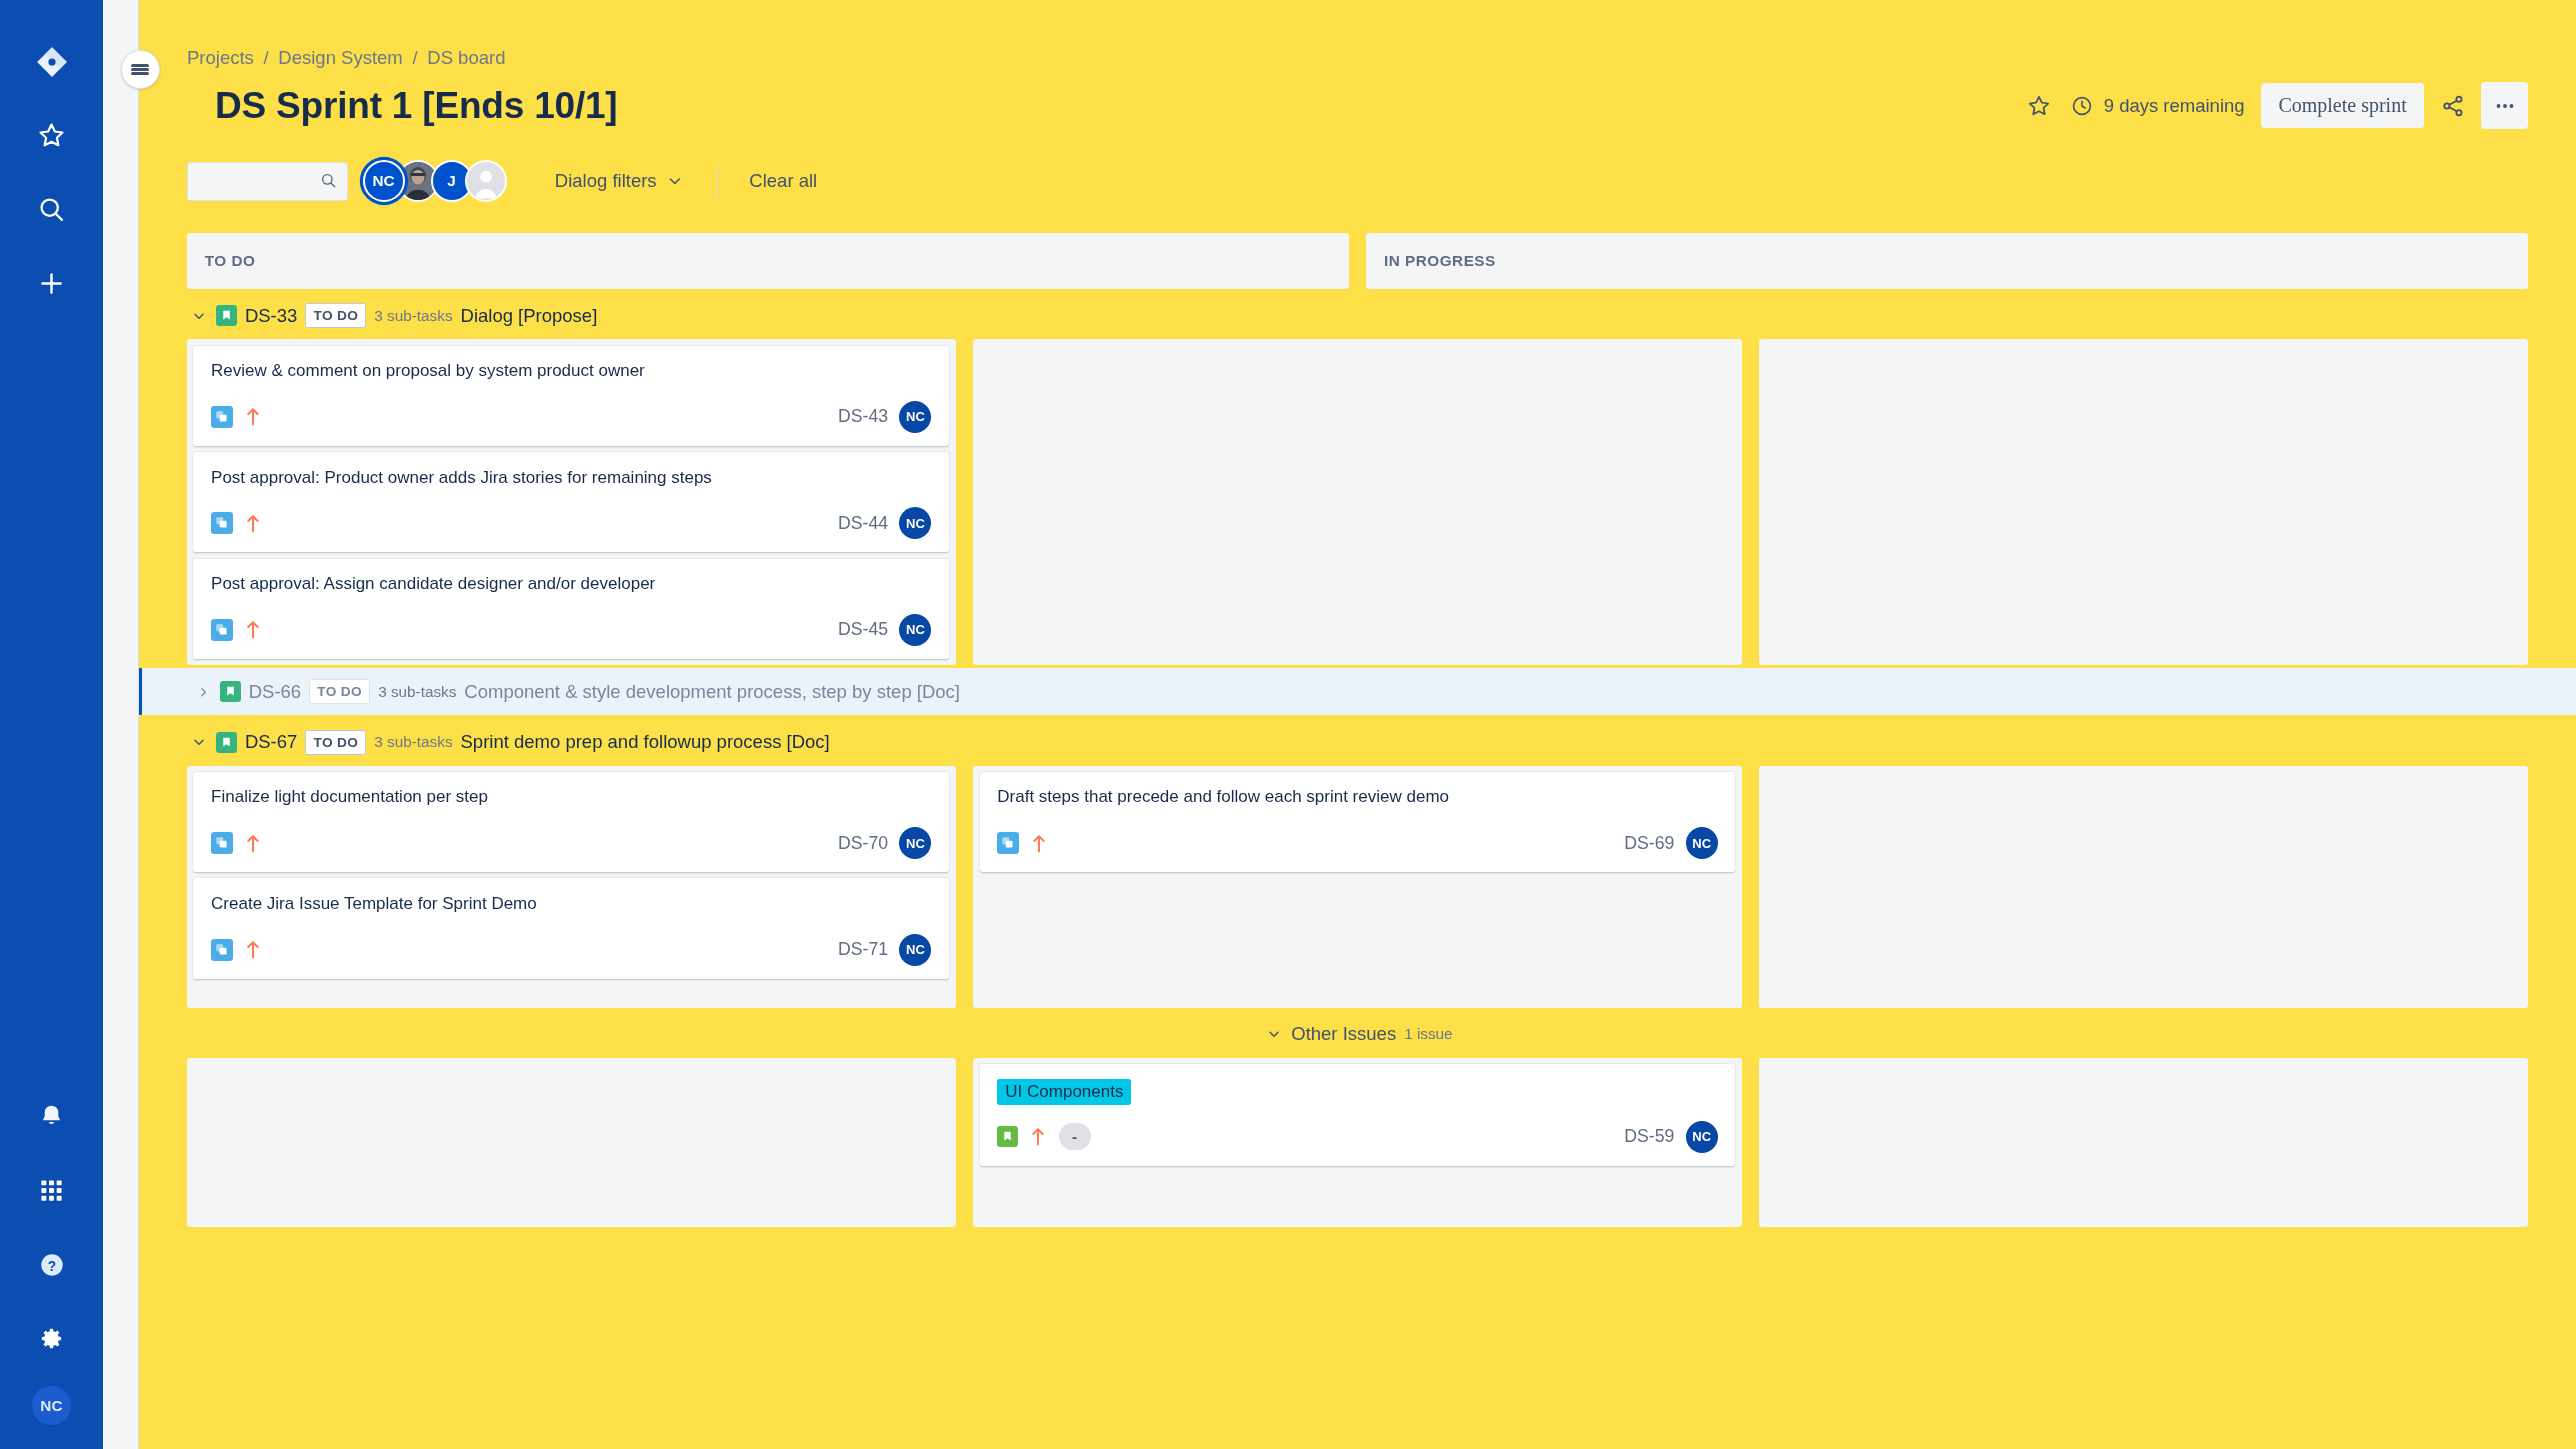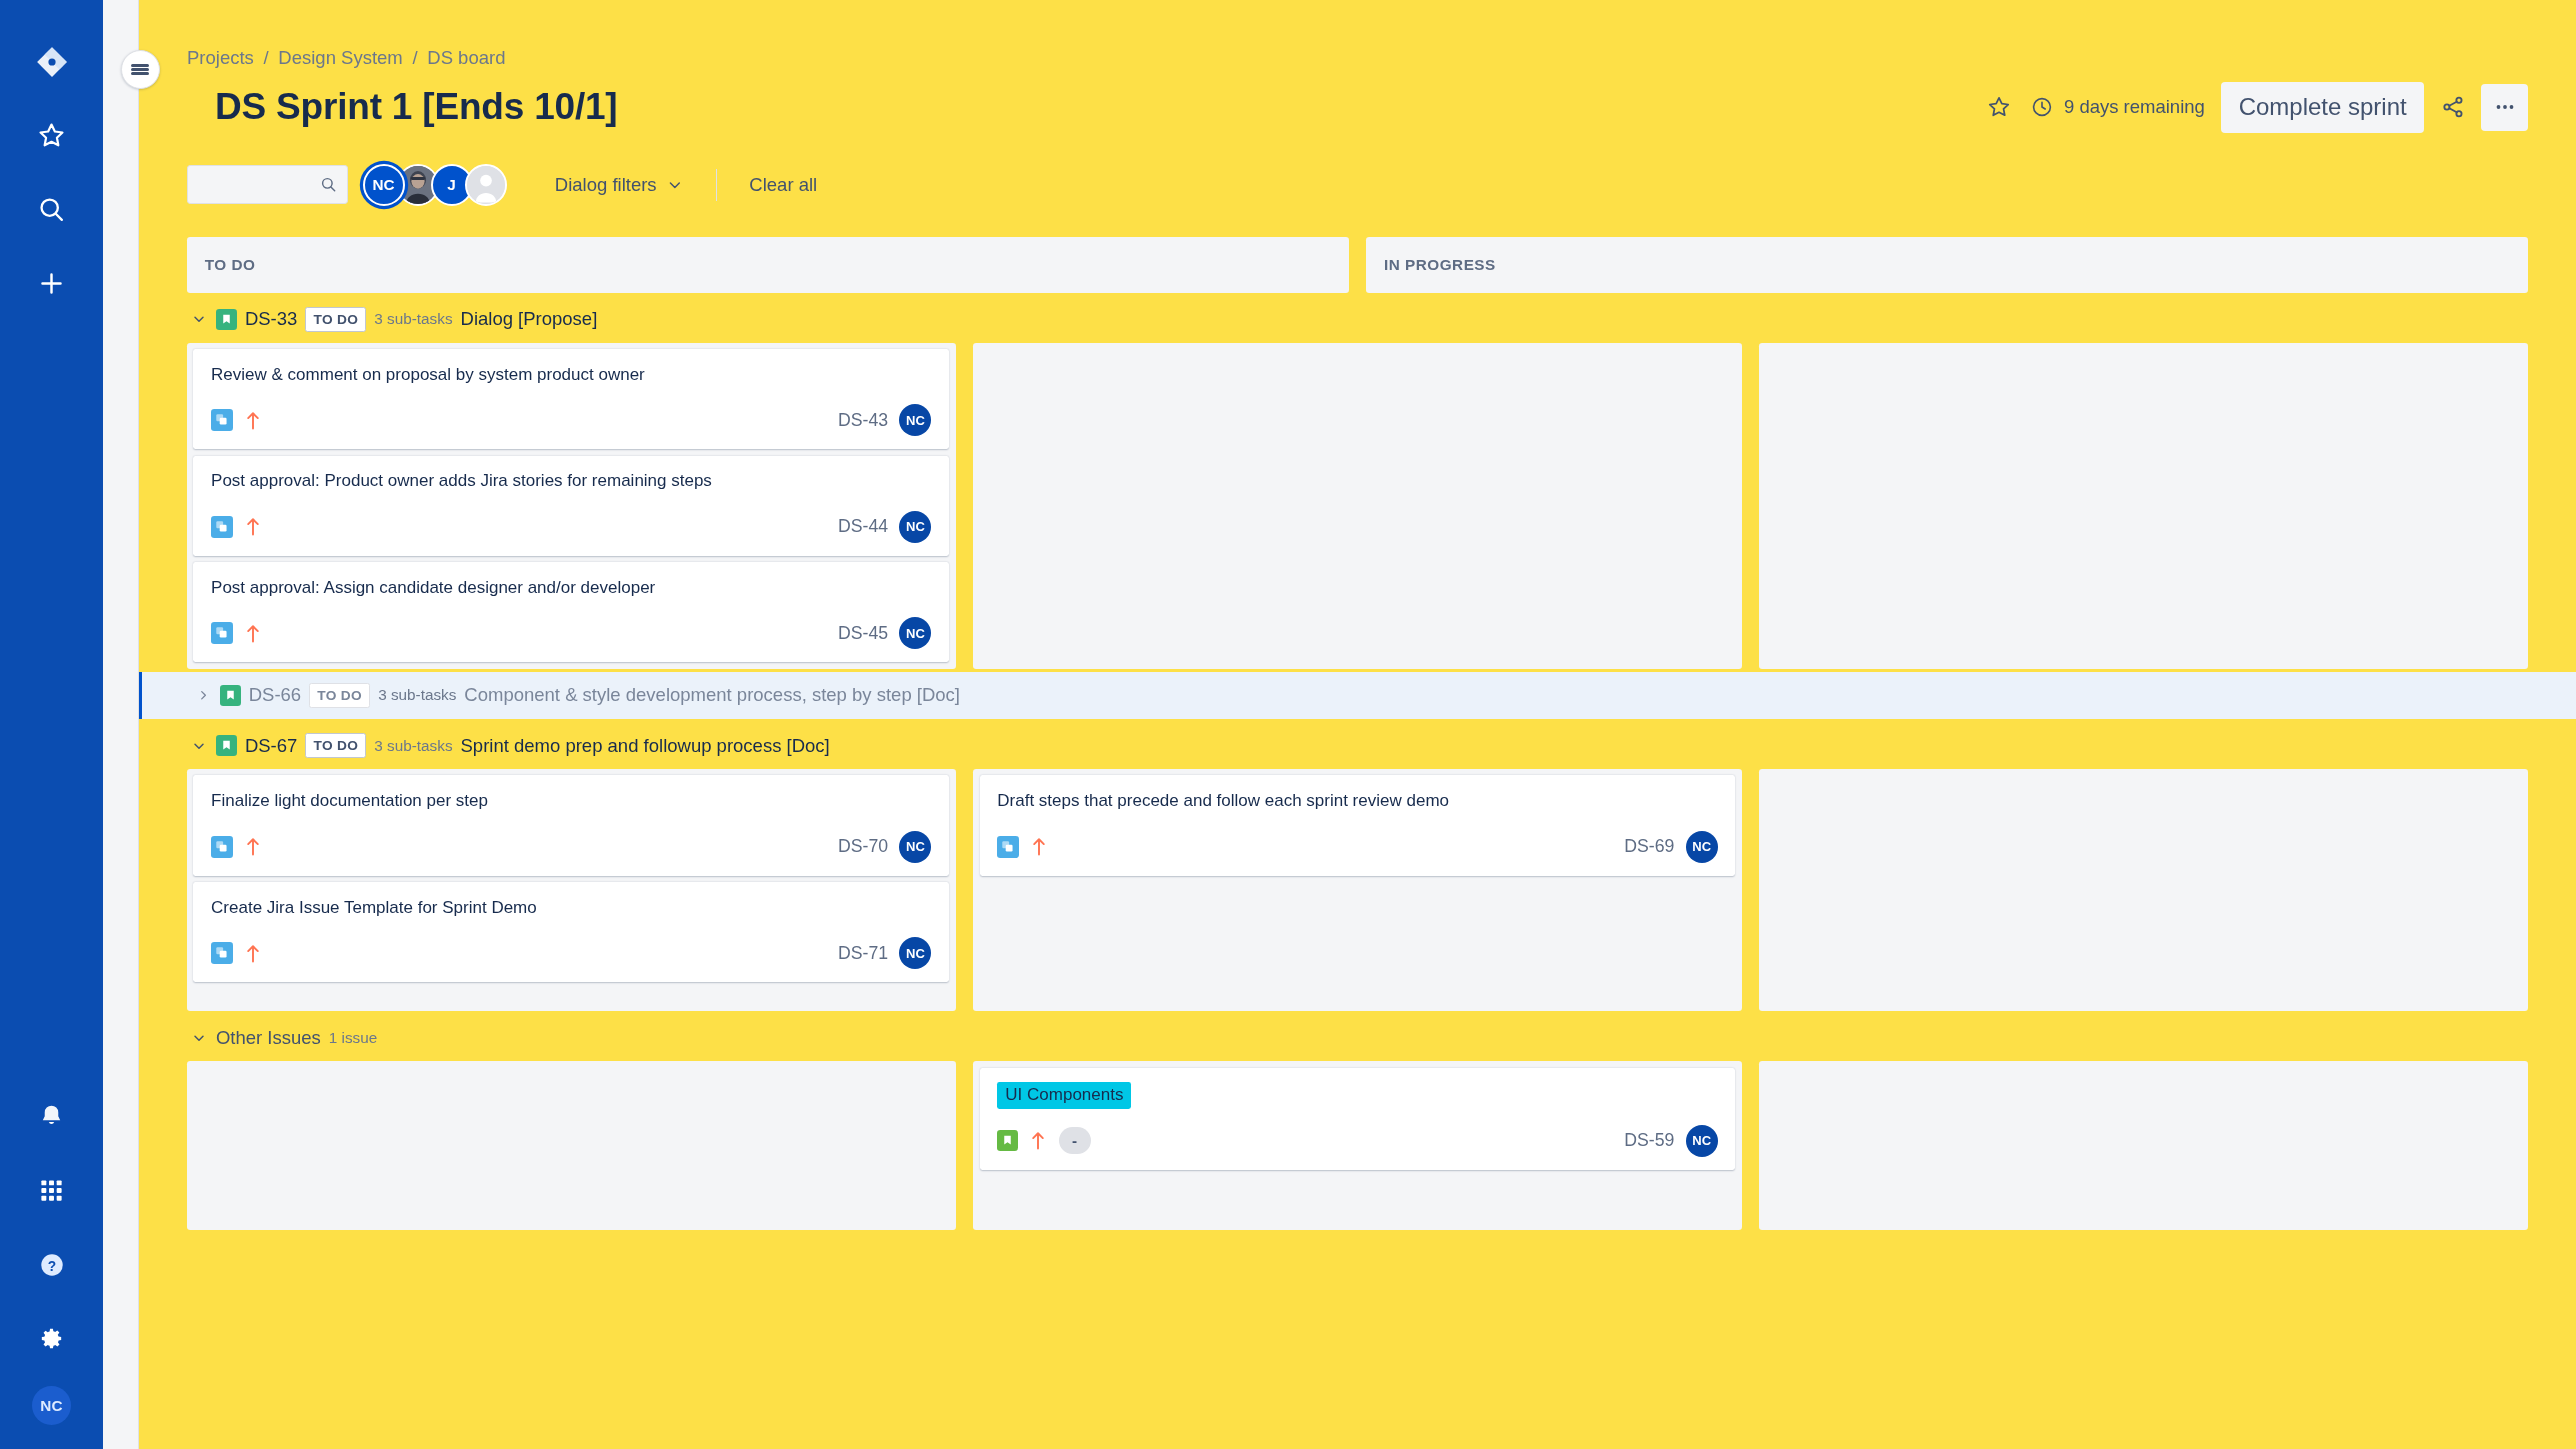--- a/index.html
+++ b/index.html
@@ -84,22 +84,22 @@
     width:47px; height:47px; border-radius:4.8px; background:transparent;
     border:none; display:flex; align-items:center; justify-content:center;
     cursor:pointer;
   }
   .days-remaining {
     display:flex; align-items:center; gap:9.7px;
     font-size:18.5px; color:#42526E; padding: 0 11.3px 0 3.2px; white-space:nowrap;
   }
   .btn-subtle {
     background:#F4F5F7; color:#42526E; border:none; border-radius:4px;
-    font-size:24px; padding: 11.3px 17.7px; cursor:pointer;
-    font-family:Liberation Sans, sans-serif; white-space:nowrap;
+    font-size:20px; padding: 11.3px 17.7px; cursor:pointer;
+    font-family:Liberation Serif, serif; white-space:nowrap;
   }
   .btn-icon-box {
     width:47px; height:47px; border-radius:4px; background:#F4F5F7;
     display:flex;align-items:center;justify-content:center;cursor:pointer;border:none;
   }
 
   
   .filter-bar {
     display:flex; align-items:center; gap: 0;
     margin-top: 31px;
@@ -175,21 +175,21 @@
     padding: 4px 7.2px; text-transform:uppercase;
   }
   .lane-head.collapsed .lane-status { color:#7A869A; border-color:#DFE1E6; }
   .lane-sub { font-size:15.3px; color:#6B778C; }
   .lane-title { color:#172B4D; }
   .lane-head.collapsed .lane-title,
   .lane-head.collapsed .lane-key { color:#7A869A; }
 
   .other-head {
     display:flex; align-items:center; gap: 8px;
-    height:47px; padding-left:3.2px; font-size:18.5px; color:#42526E; cursor:pointer;
+    height:47px; padding-left:3.2px; font-size:18.5px; color:#42526E; cursor:pointer;justify-content:center;
   }
   .other-count { font-size:15.3px; color:#6B778C; }
 
   
   .lane-body { display:flex; gap: 17.7px; align-items: stretch; }
   .col-zone {
     flex:1 1 0; background:#F4F5F7; border-radius:3.2px;
     padding: 6.4px; min-height: 97px;
     display:flex; flex-direction:column; gap: 6.4px;
   }

